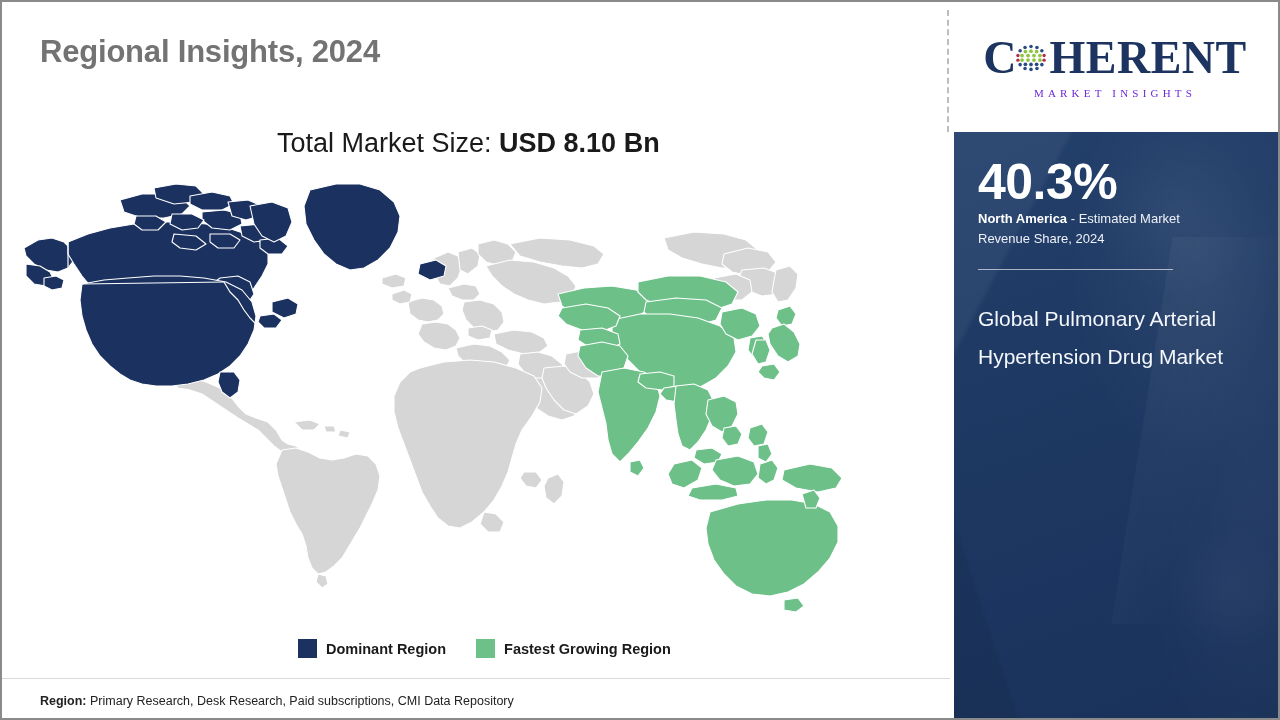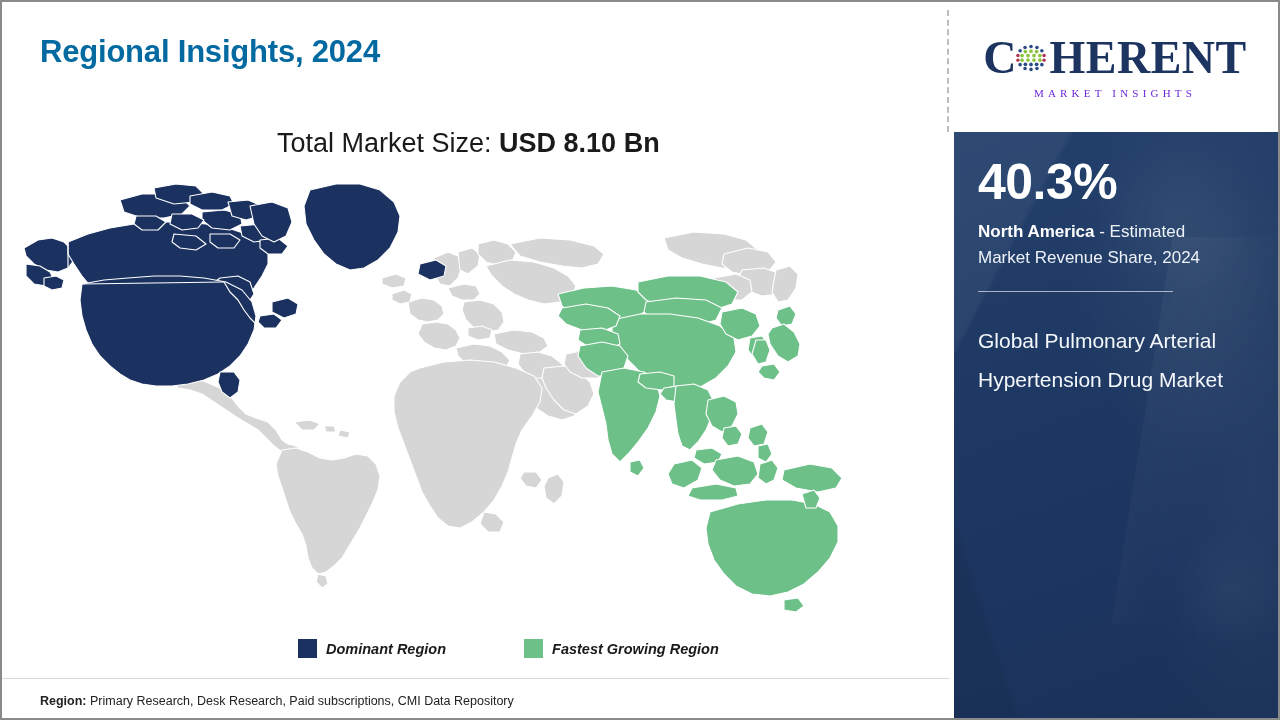--- a/index.html
+++ b/index.html
@@ -14,39 +14,39 @@
     border:2px solid #8a8a8a;
     background:#ffffff;
     overflow:hidden;
   }
 
   
   #left-panel{position:absolute;left:0;top:0;width:948px;height:716px;}
 
   #page-title{
     position:absolute;left:38px;top:32px;
-    font-size:31px;font-weight:bold;color:#0369a1;
+    font-size:31px;font-weight:bold;color:#737373;
     letter-spacing:-0.2px;white-space:nowrap;
   }
 
   #market-size-line{
     position:absolute;left:275px;top:126px;
     font-size:27px;color:#1a1a1a;white-space:nowrap;
   }
   #market-size-line .lbl{font-weight:400;}
   #market-size-line .val{font-weight:bold;}
 
   
   #map-wrap{position:absolute;left:22px;top:180px;width:820px;height:430px;}
   #map-wrap svg{width:100%;height:100%;display:block;}
 
   
   #legend{
     position:absolute;left:296px;top:637px;
-    display:flex;align-items:center;gap:78px;font-style:italic;
+    display:flex;align-items:center;gap:30px;
   }
   .legend-item{display:flex;align-items:center;gap:9px;}
   .legend-swatch{width:19px;height:19px;display:block;}
   .legend-label{font-size:14.5px;font-weight:bold;color:#1a1a1a;white-space:nowrap;}
 
   
   #source-divider{
     position:absolute;left:0;top:676px;width:948px;height:1px;background:#d9d9d9;
   }
   #source-line{
@@ -109,22 +109,21 @@
     pointer-events:none;
   }
   #blue-inner{position:relative;z-index:2;padding:0 44px 0 24px;}
 
   #stat-value{
     margin-top:24px;
     font-size:50px;font-weight:bold;color:#ffffff;
     letter-spacing:-0.5px;line-height:1.05;
   }
   #stat-desc{
-    margin-top:10px;
-    font-size:17px;color:#eef2f8;line-height:1.55;
+    font-size:13px;color:#eef2f8;line-height:1.55;
   }
   #stat-desc .region{font-weight:bold;color:#ffffff;}
   #stat-divider{
     margin-top:20px;width:195px;height:1px;background:rgba(255,255,255,0.62);
   }
   #report-title{
     margin-top:30px;
     font-size:21px;color:#f4f7fb;line-height:1.83;font-weight:400;
   }
 </style>

